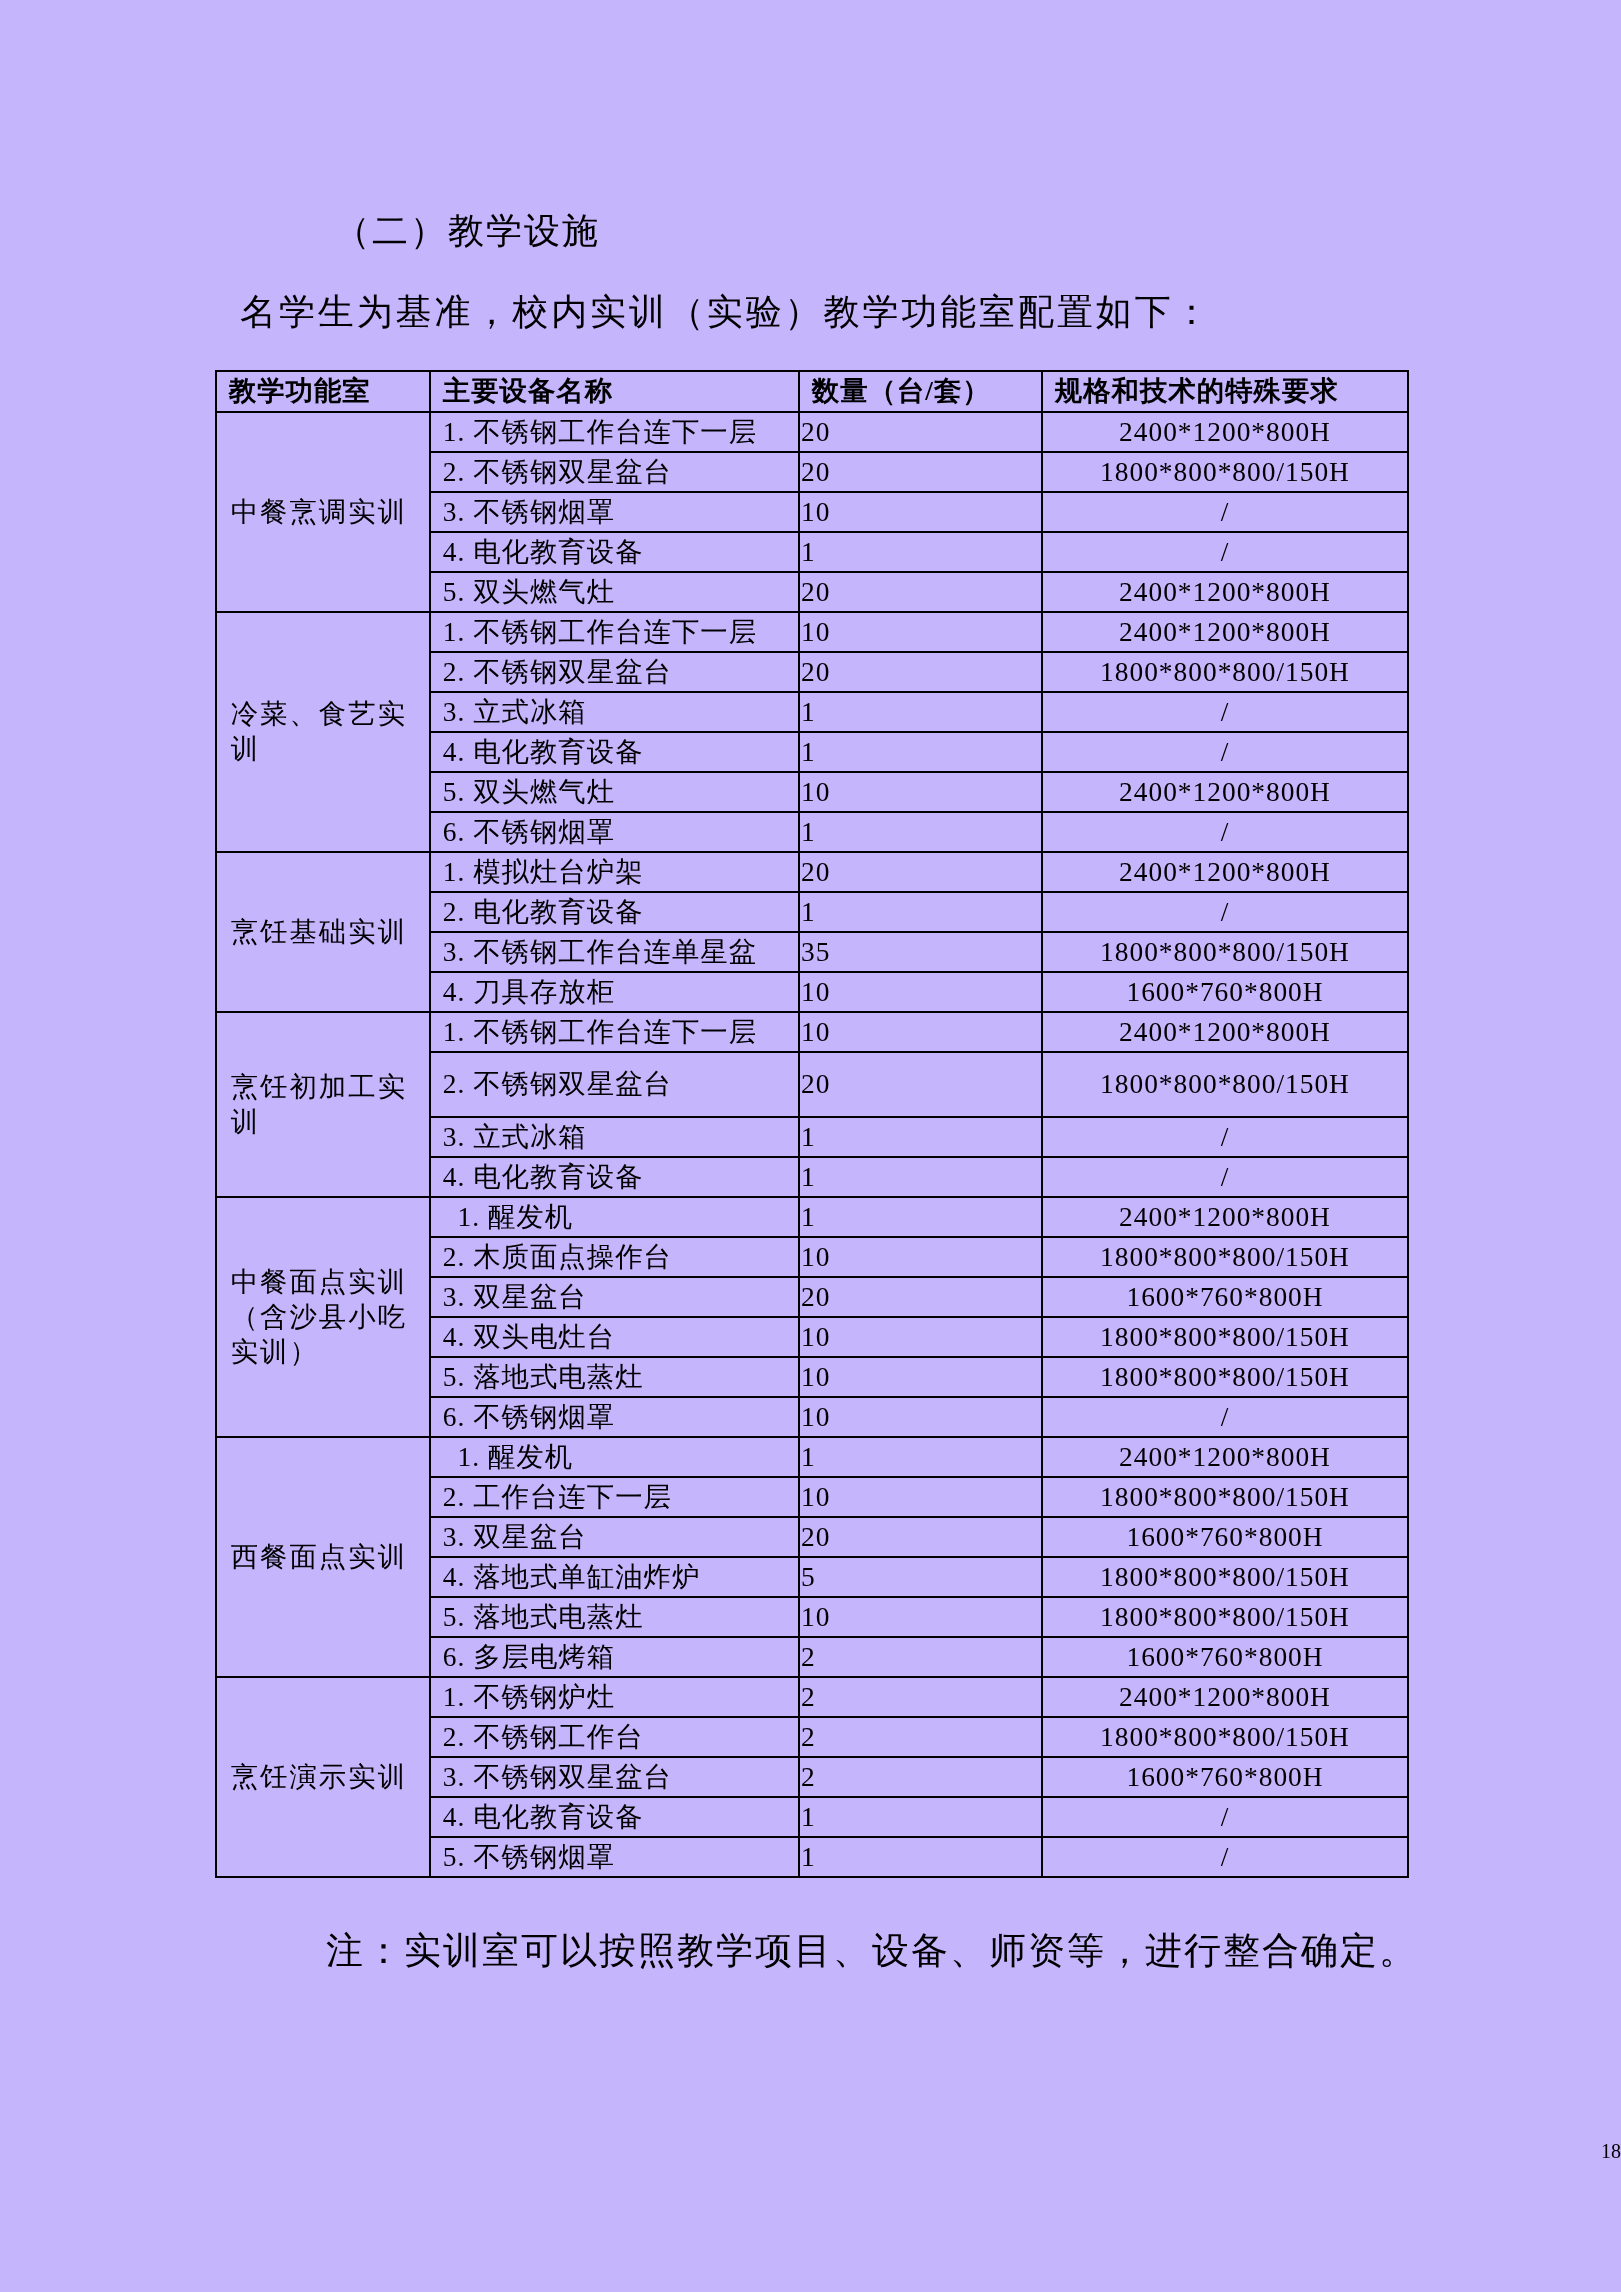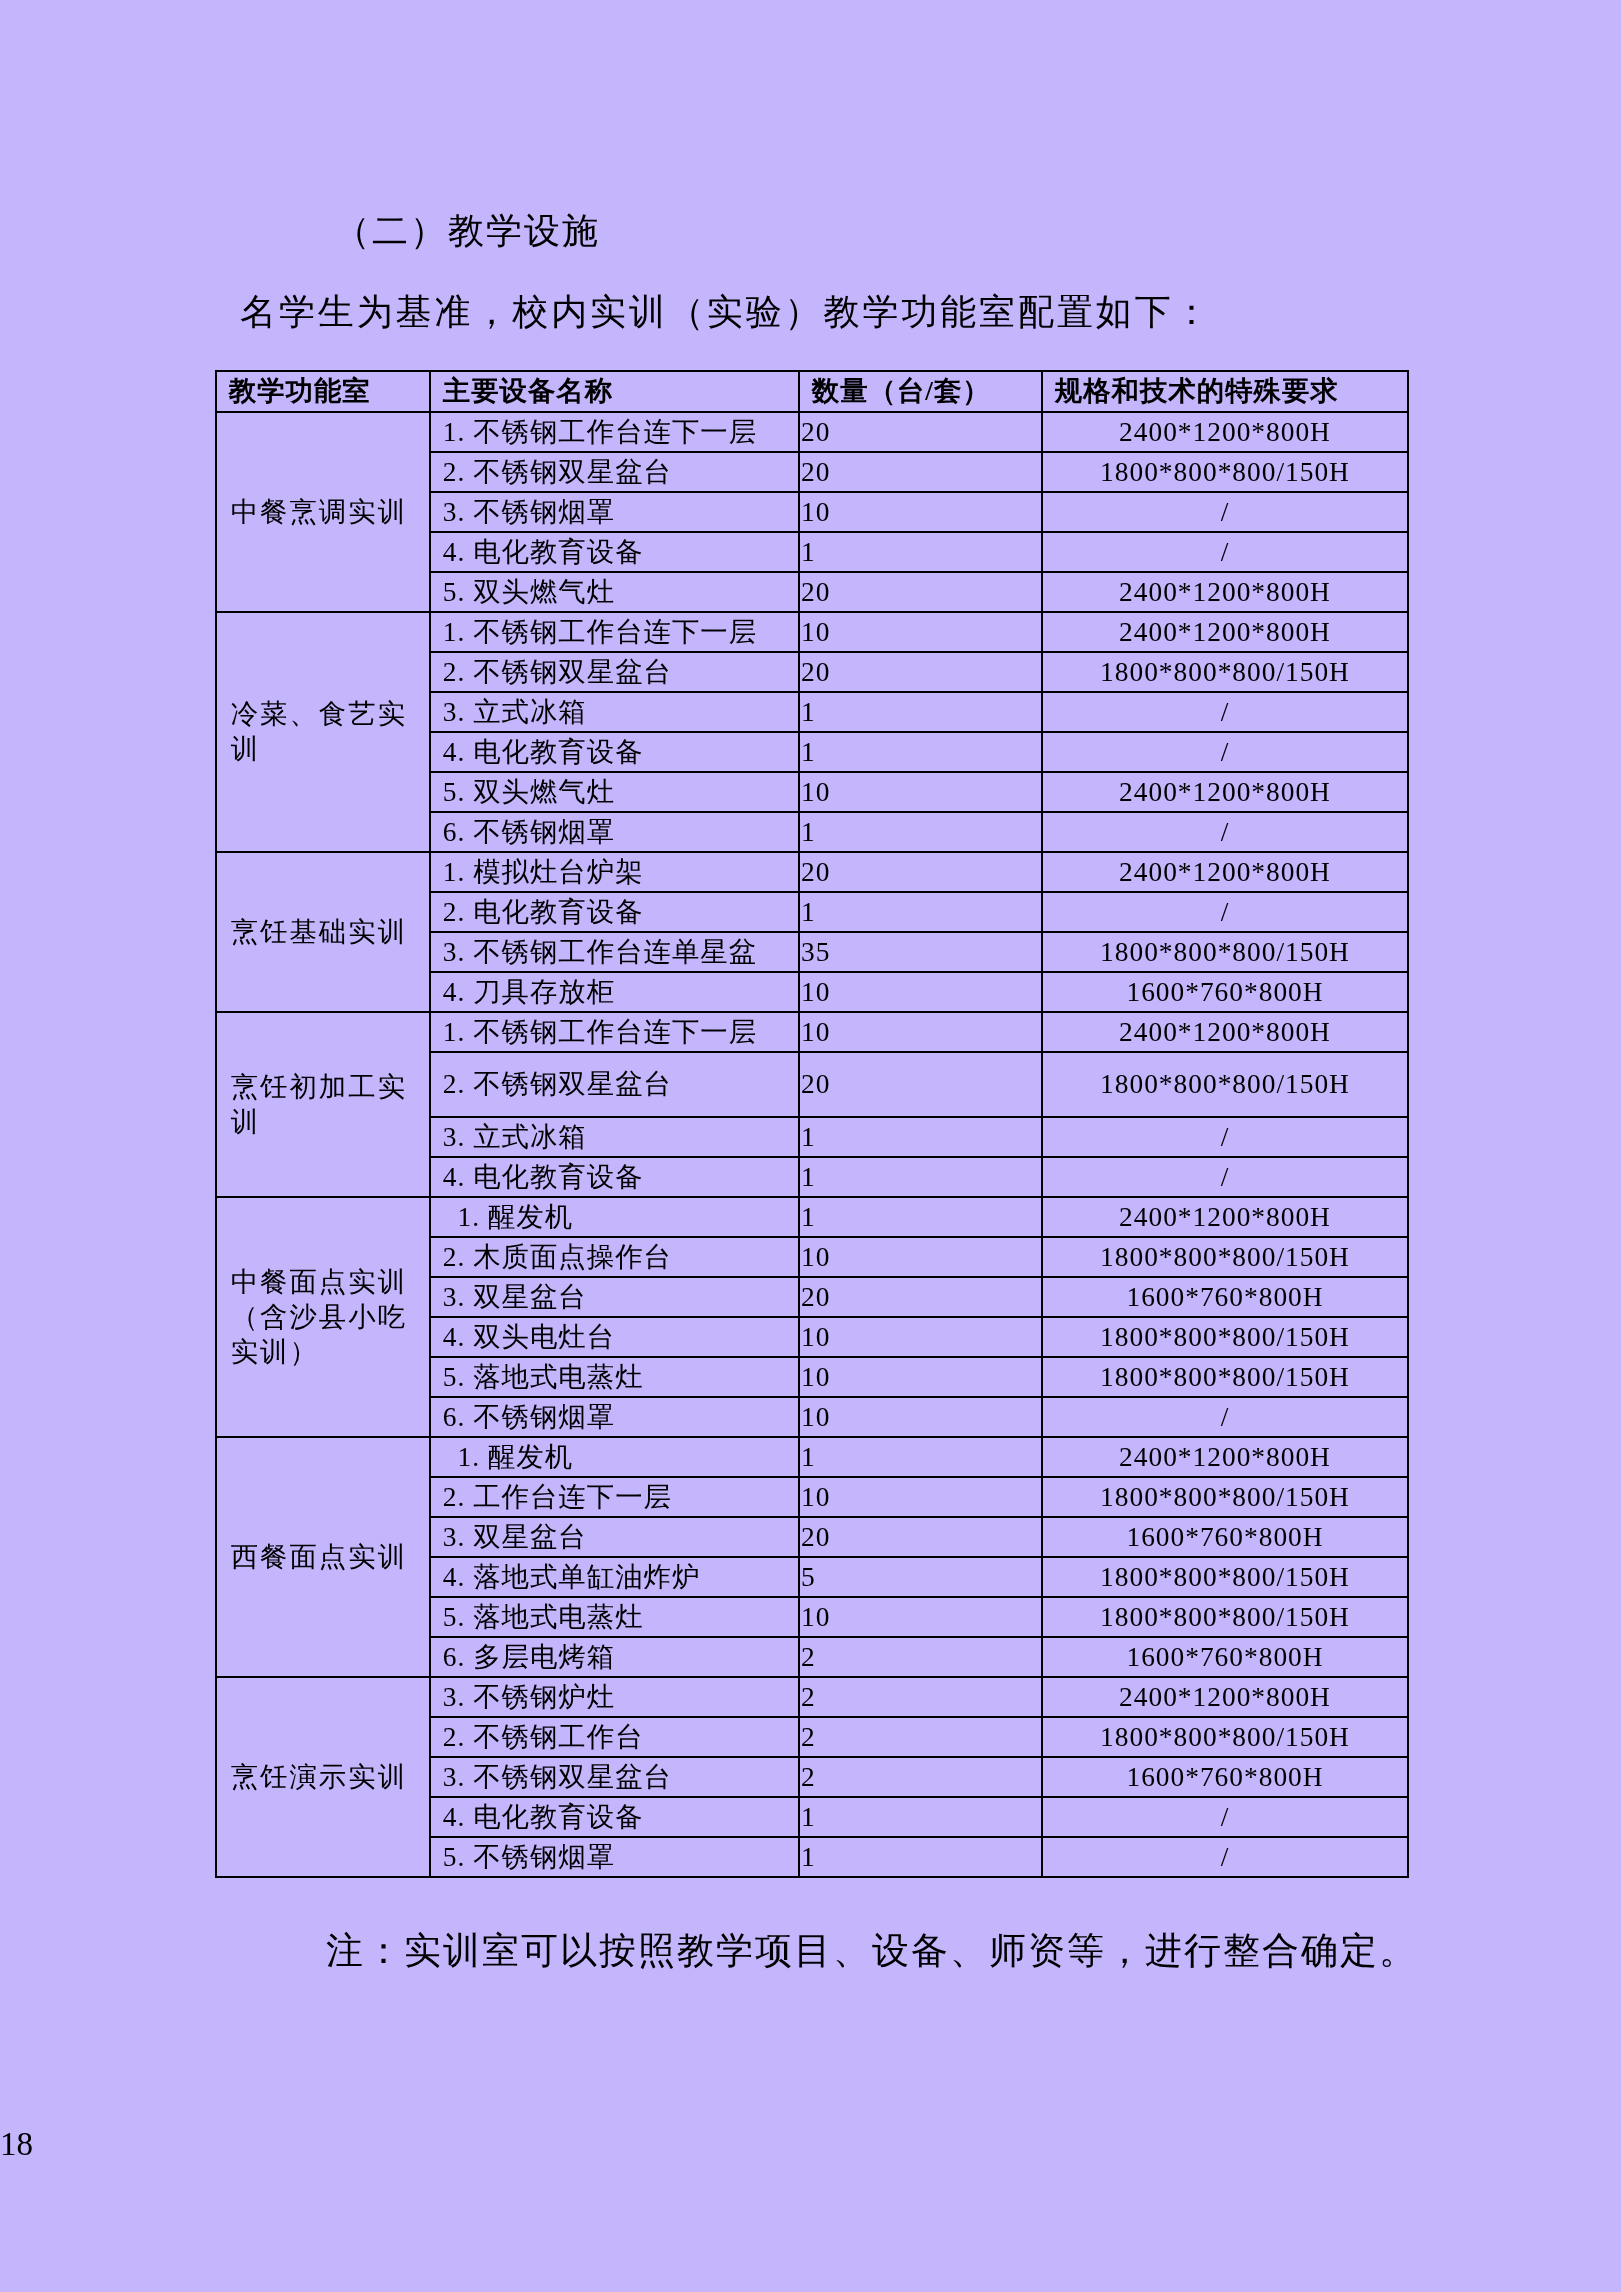--- a/index.html
+++ b/index.html
@@ -78,25 +78,25 @@
   td.spec { text-align: center; letter-spacing: 1px; }
   .note {
     margin: 49px 147px 0 240px;
     font-size: 37px;
     line-height: 47px;
     letter-spacing: 2px;
     text-indent: 86px;
   }
   .pageno {
     position: absolute;
-    left: 0;
+    left: 12px;
     right: 0;
     bottom: 130px;
-    text-align: left;
-    font-size: 33px;
+    text-align: right;
+    font-size: 20px;
   }
 </style>
 </head>
 <body>
 
 <div class="page">
 
   <div class="heading">（二）教学设施</div>
 
   <div class="intro">
@@ -276,21 +276,21 @@
           <td class="qty">10</td>
           <td class="spec">1800*800*800/150H</td>
         </tr>
         <tr>
           <td class="name">6. 多层电烤箱</td>
           <td class="qty">2</td>
           <td class="spec">1600*760*800H</td>
         </tr>
         <tr>
           <td class="room" rowspan="5">烹饪演示实训</td>
-          <td class="name">3. 不锈钢炉灶</td>
+          <td class="name">1. 不锈钢炉灶</td>
           <td class="qty">2</td>
           <td class="spec">2400*1200*800H</td>
         </tr>
         <tr>
           <td class="name">2. 不锈钢工作台</td>
           <td class="qty">2</td>
           <td class="spec">1800*800*800/150H</td>
         </tr>
         <tr>
           <td class="name">3. 不锈钢双星盆台</td>

